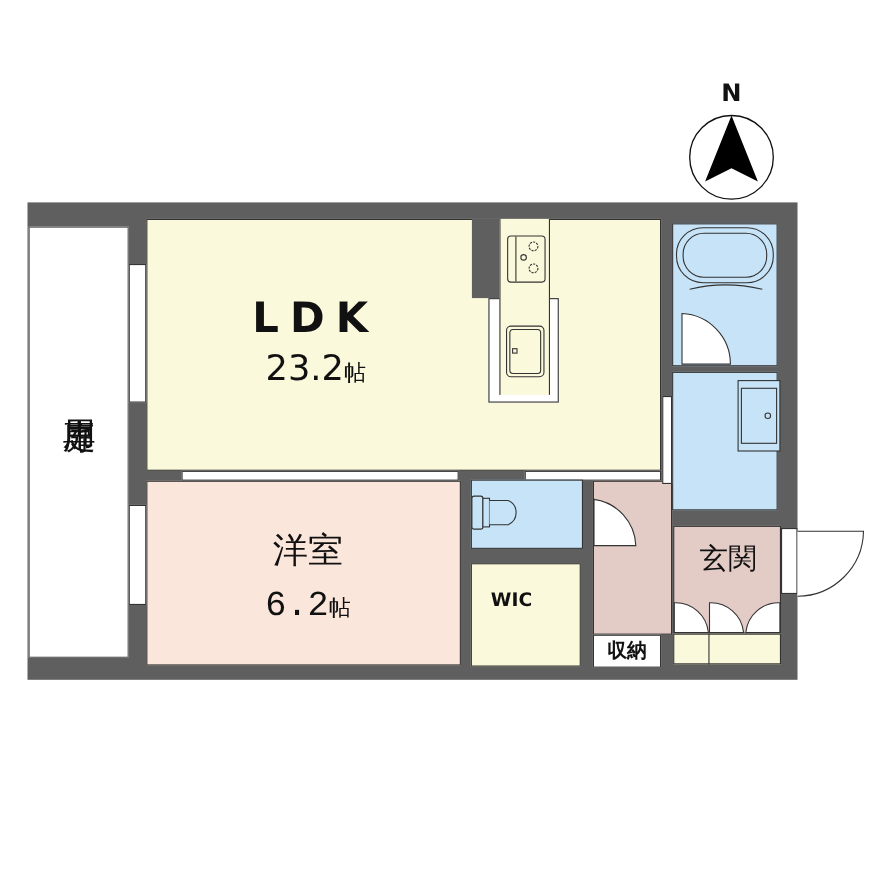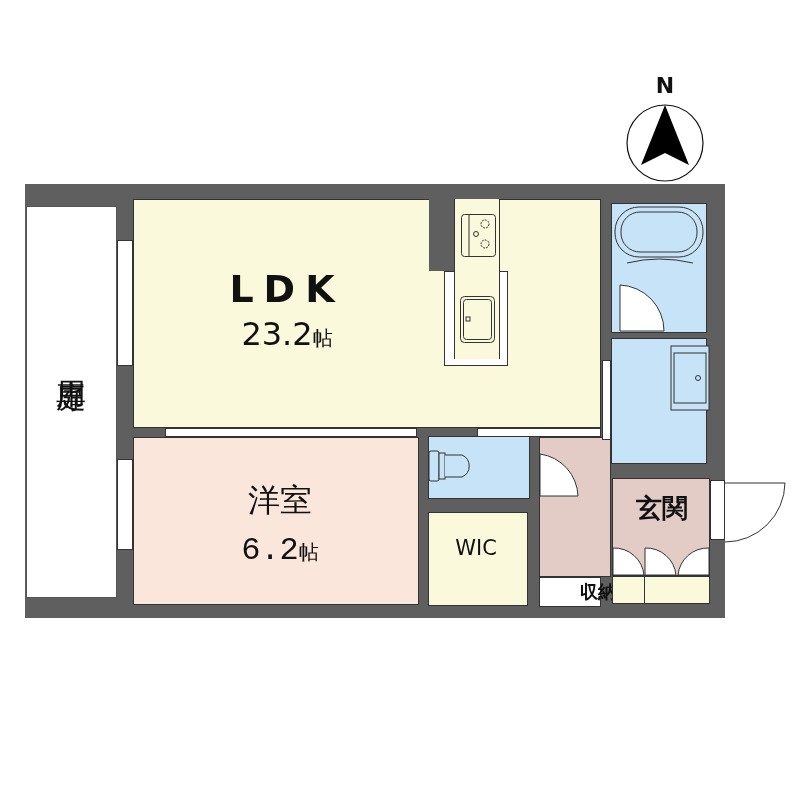--- a/index.html
+++ b/index.html
@@ -71,50 +71,50 @@
 <div class="win" style="left:117px;top:459px;width:16px;height:91px;"></div>
 
 <div class="abs room-water" style="left:428px;top:436px;width:102px;height:63px;"></div>
 <svg width="50" height="36" style="left:428px;top:450px;">
   <rect x="1" y="1" width="10" height="30" rx="2" fill="#c7e3f7" stroke="#333"></rect>
   <rect x="11" y="3" width="6" height="26" fill="#c7e3f7" stroke="#333"></rect>
   <path d="M17 5 L34 5 A12 12 0 0 1 34 27 L17 27" fill="#c7e3f7" stroke="#333"></path>
 </svg>
 
 <div class="abs room-storage" style="left:428px;top:512px;width:100px;height:94px;"></div>
-<div class="label" style="left:440px;top:538px;width:50px;font-size:21px;font-weight:normal;margin-left:11px;">WIC</div>
+<div class="label" style="left:440px;top:538px;width:50px;font-size:17px;font-weight:bold;">WIC</div>
 
 <div class="abs room-hall" style="left:539px;top:437px;width:72px;height:140px;"></div>
 <svg width="50" height="50" style="left:538px;top:452px;">
   <path d="M2 2 A44 44 0 0 1 40 44 L2 44 Z" fill="#fff" stroke="#333"></path>
 </svg>
 
 <div class="abs" style="left:539px;top:577px;width:62px;height:30px;background:#fff;border:1px solid #333;"></div>
-<div class="label" style="left:539px;top:583px;width:62px;font-size:18px;font-weight:bold;padding-left:28px;">収納</div>
+<div class="label" style="left:539px;top:583px;width:62px;font-size:18px;font-weight:bold;">収納</div>
 
 <div class="abs room-water" style="left:611px;top:203px;width:96px;height:130px;"></div>
 <svg width="94" height="60" style="left:613px;top:205px;">
   <rect x="2" y="2" width="88" height="50" rx="24" fill="#c7e3f7" stroke="#333"></rect>
   <rect x="8" y="7" width="76" height="40" rx="19" fill="none" stroke="#333"></rect>
   <path d="M14 58 Q46 50 80 58" fill="none" stroke="#333"></path>
 </svg>
 <svg width="60" height="60" style="left:618px;top:283px;">
   <path d="M2 2 A46 46 0 0 1 46 48 L2 48 Z" fill="#fff" stroke="#333"></path>
 </svg>
 
 <div class="abs room-water" style="left:611px;top:338px;width:96px;height:126px;"></div>
 <svg width="42" height="66" style="left:670px;top:345px;">
   <rect x="1" y="1" width="38" height="64" fill="#c7e3f7" stroke="#333"></rect>
   <rect x="4" y="8" width="32" height="50" fill="none" stroke="#333"></rect>
   <circle cx="28" cy="33" r="2.5" fill="none" stroke="#333"></circle>
 </svg>
 <div class="win" style="left:602px;top:360px;width:9px;height:80px;"></div>
 
 <div class="abs room-hall" style="left:612px;top:478px;width:98px;height:98px;"></div>
-<div class="label" style="left:622px;top:495px;width:80px;font-size:26px;font-weight:bold;">玄関</div>
+<div class="label" style="left:622px;top:495px;width:80px;font-size:26px;font-weight:normal;">玄関</div>
 <svg width="98" height="30" style="left:612px;top:546px;">
   <path d="M1 29 L1 2 A30 30 0 0 1 32 29 Z" fill="#fff" stroke="#333"></path>
   <path d="M33 29 L33 2 A30 30 0 0 1 64 29 Z" fill="#fff" stroke="#333"></path>
   <path d="M97 29 L97 2 A30 30 0 0 0 66 29 Z" fill="#fff" stroke="#333"></path>
 </svg>
 <div class="abs room-storage" style="left:612px;top:576px;width:98px;height:28px;"></div>
 <div class="abs" style="left:644px;top:576px;width:1px;height:28px;background:#333;"></div>
 
 <div class="abs" style="left:710px;top:480px;width:15px;height:60px;background:#fff;border:1px solid #333;"></div>
 <svg width="70" height="70" style="left:725px;top:482px;">

